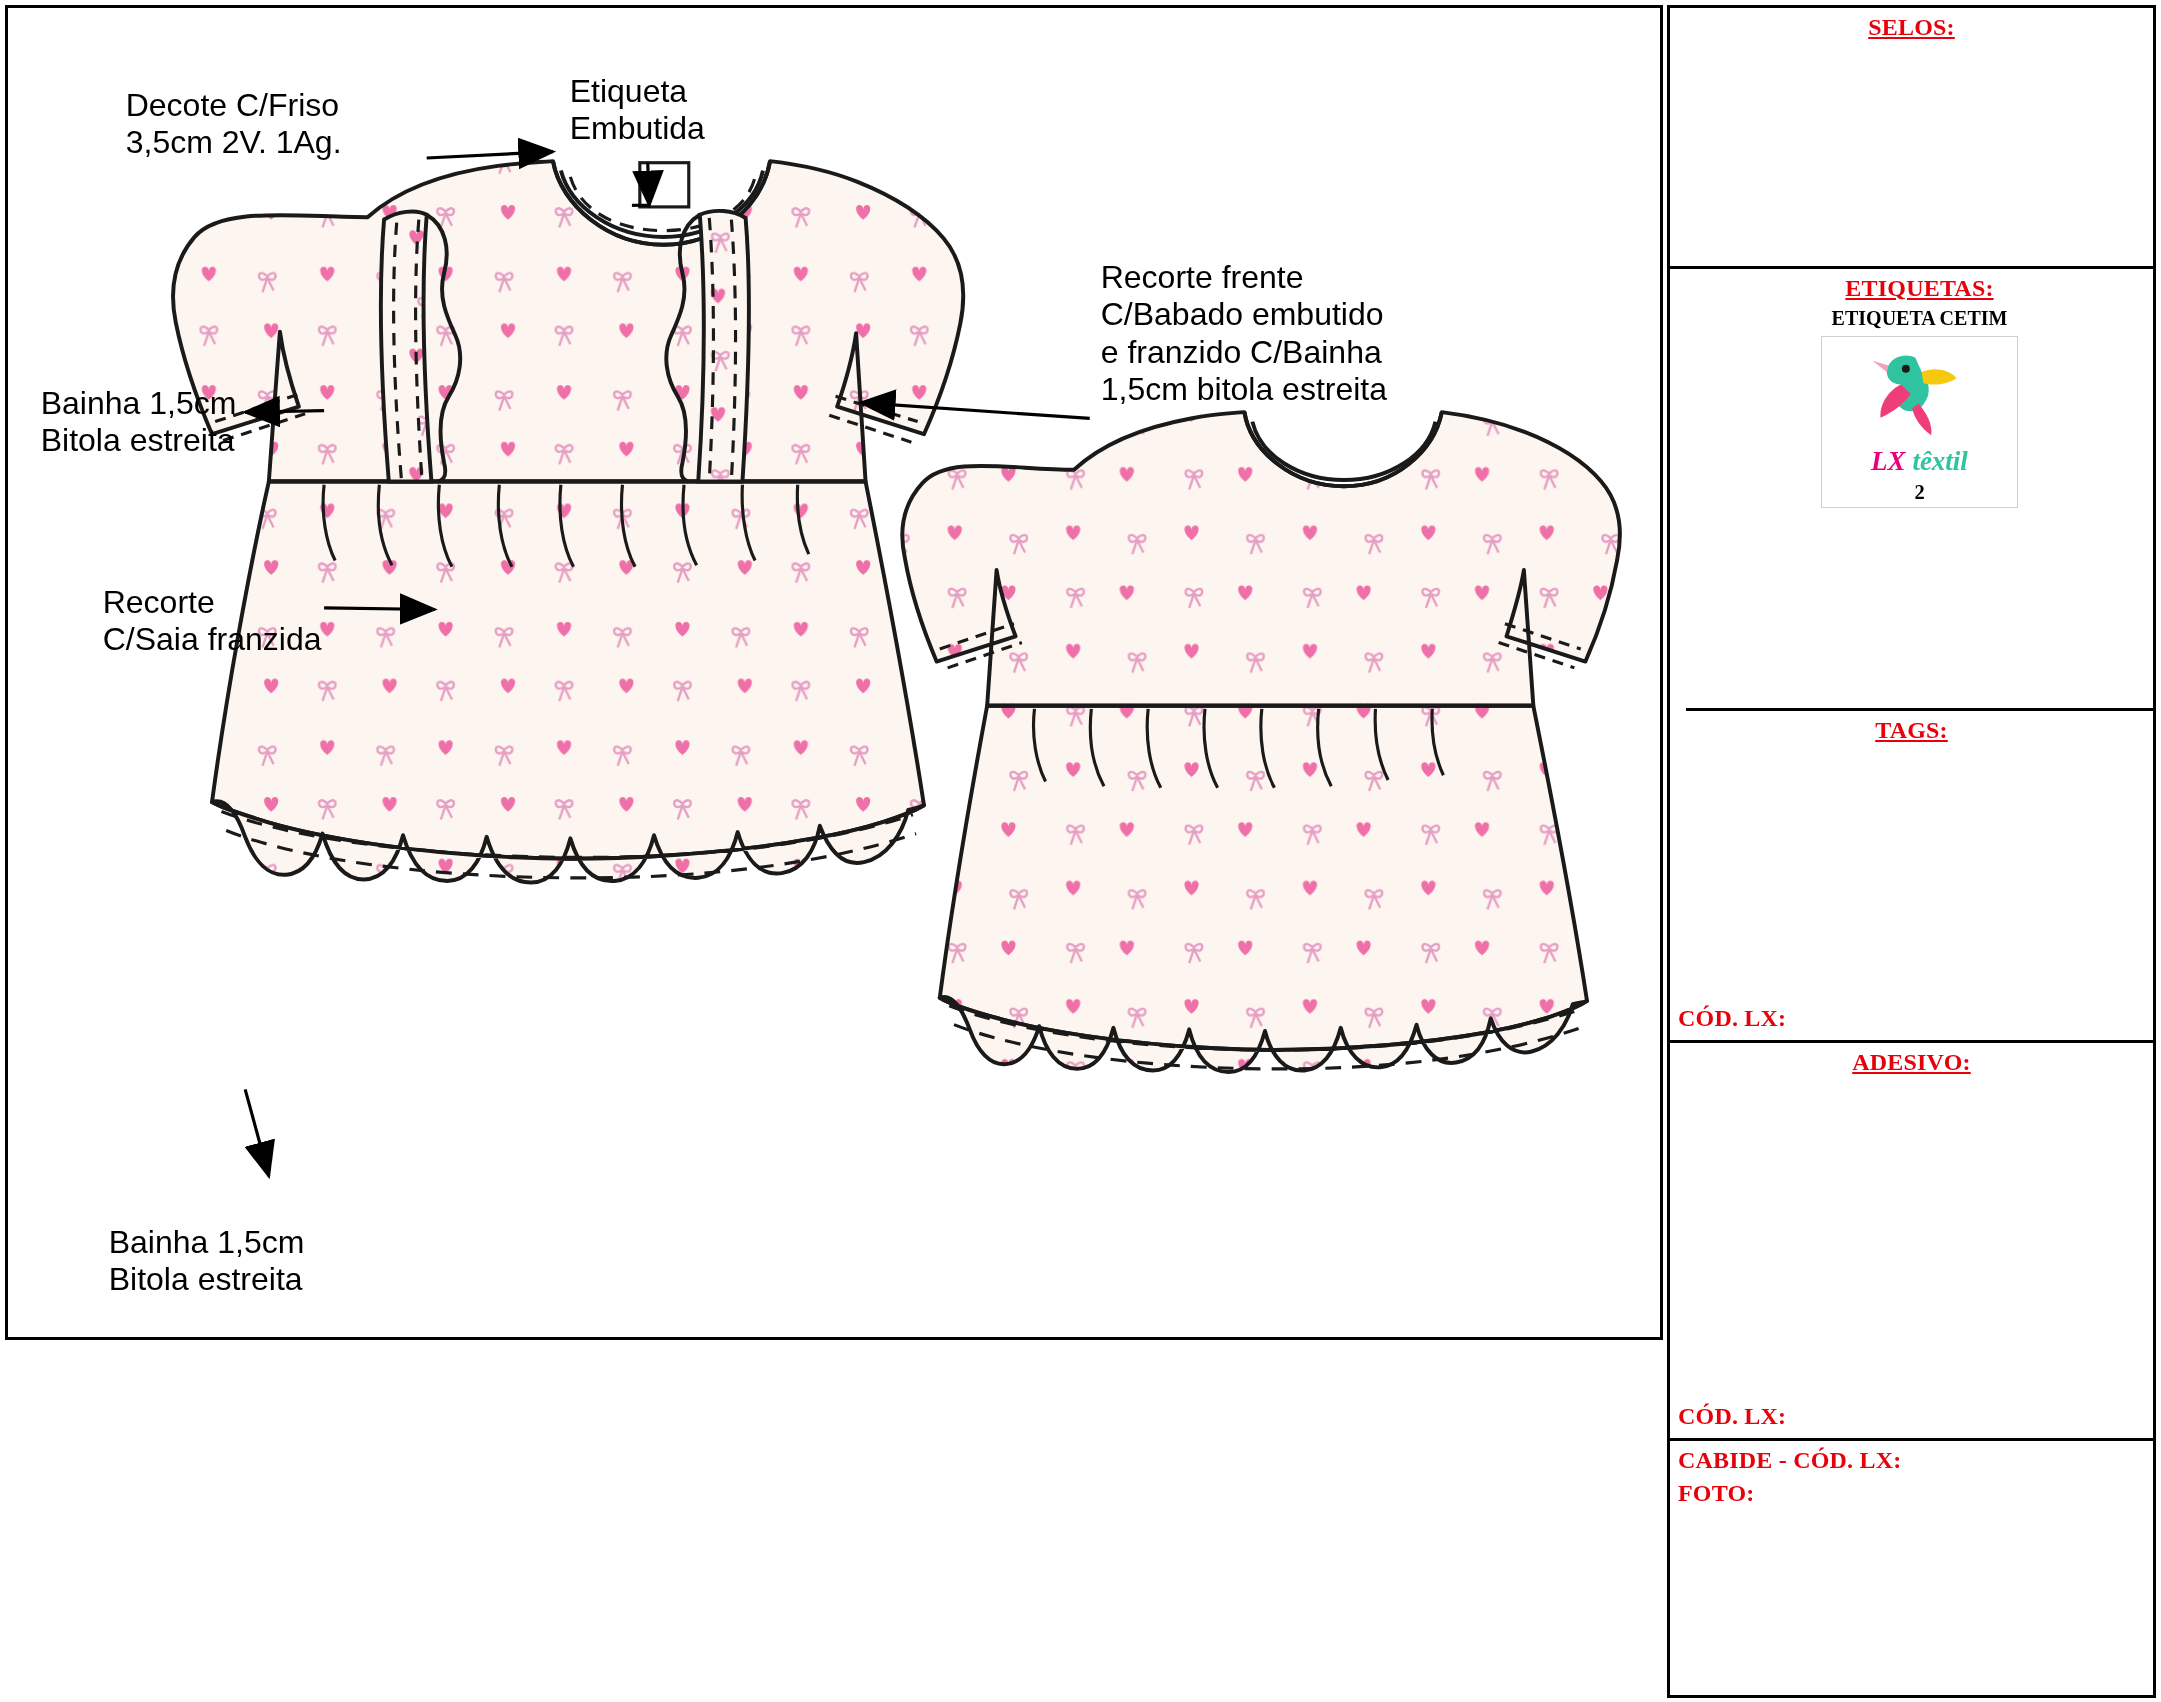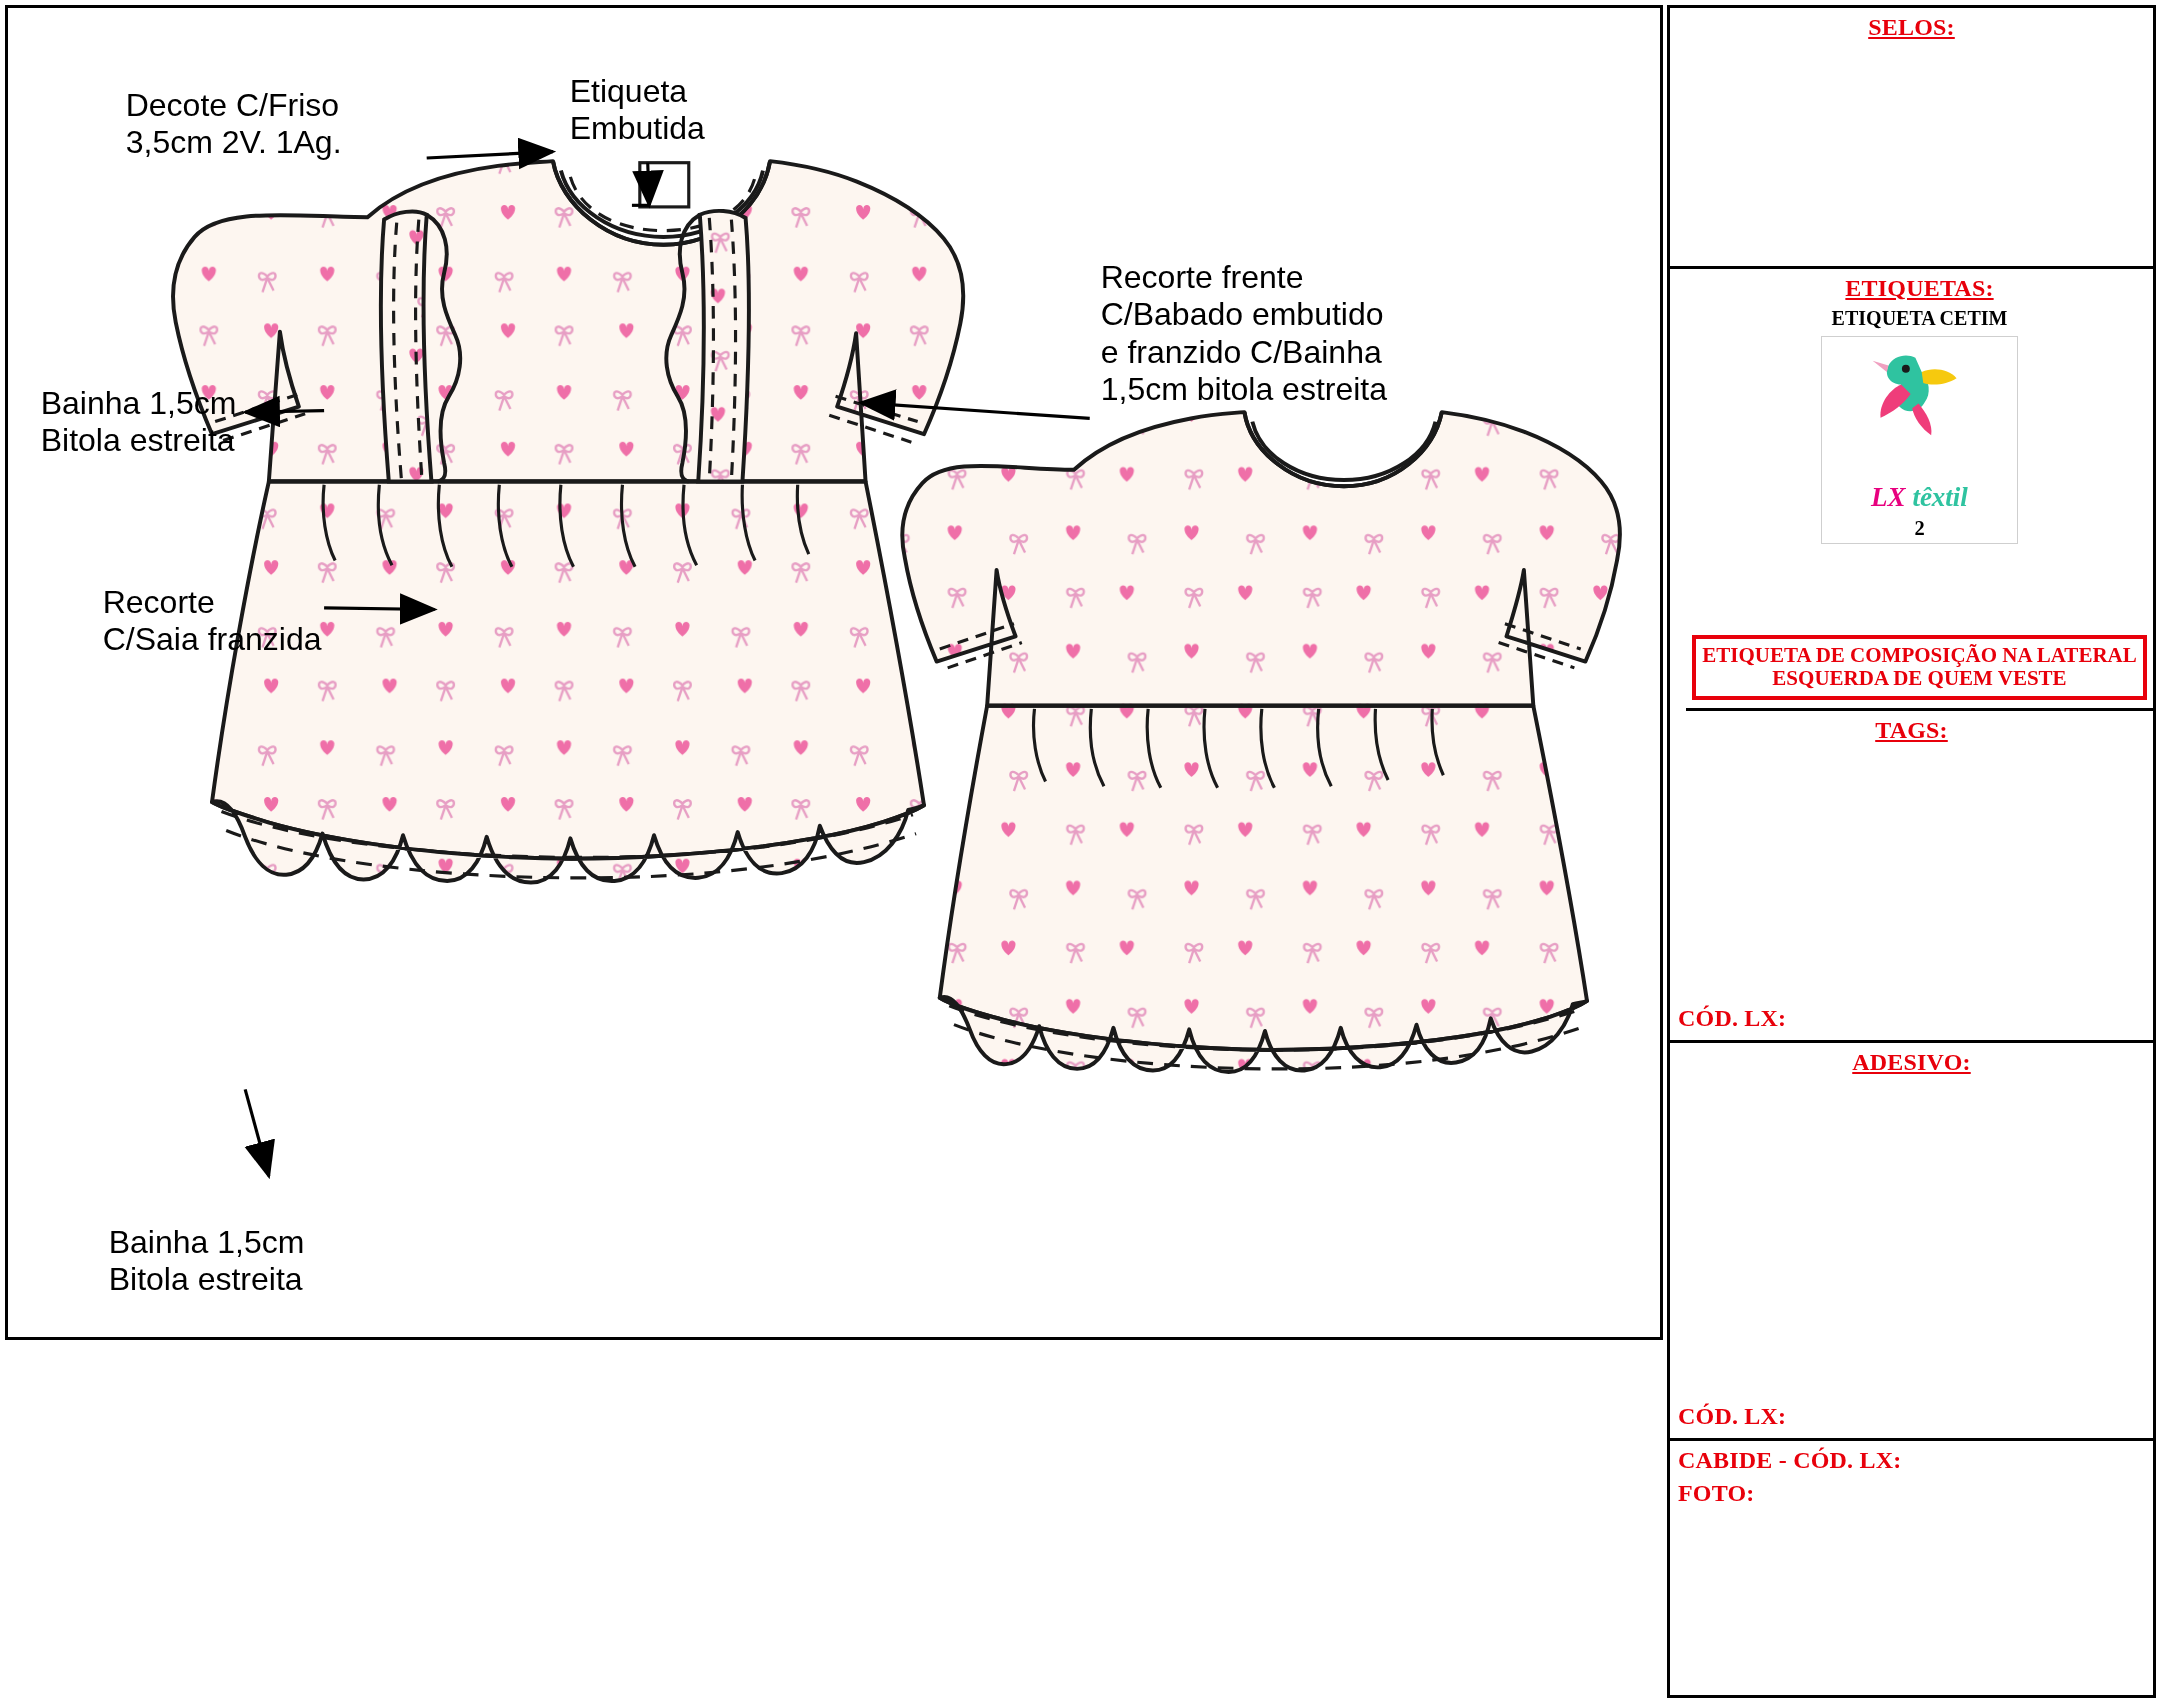--- a/index.html
+++ b/index.html
@@ -89,21 +89,21 @@
     padding: 4.7px 3.2px 6.3px 3.2px;
     text-align: center;
     color: #e8000b;
     font-weight: bold;
     font-size: 21px;
     line-height: 1.08;
   }
   
   #brand-card {
     width: 197px;
-    height: 208px;
+    height: 172px;
     margin: 6.3px auto 0 auto;
     border: 1.6px solid #cfcfcf;
     box-sizing: border-box;
     position: relative;
     background: #fff;
   }
   #brand-name {
     position: absolute;
     left: 0; right: 0;
     bottom: 30px;
@@ -451,21 +451,20 @@
           <path d="M60 74 C70 86, 78 100, 76 114 C64 106, 54 92, 52 80 Z" fill="#ef3d7a"></path>
           <circle cx="44" cy="30" r="5" fill="#1a1a1a"></circle>
           <path d="M22 26 L2 20 L20 34 Z" fill="#f0a0c0"></path>
         </svg>
         <div id="brand-name">
           <span class="lx">LX </span><span class="tex">têxtil</span>
         </div>
         <div id="brand-num">2</div>
       </div>
 
-      <div id="composition-box">ETIQUETA DE COMPOSIÇÃO NA LATERAL ESQUERDA DE QUEM VESTE</div>
     </div>
 
     <div class="spec-block" id="block-tags">
       <div class="spec-title">TAGS:</div>
       <div class="spec-title-left cod-left">CÓD. LX:</div>
     </div>
 
     <div class="spec-block" id="block-adesivo">
       <div class="spec-title">ADESIVO:</div>
       <div class="spec-title-left cod-left">CÓD. LX:</div>

